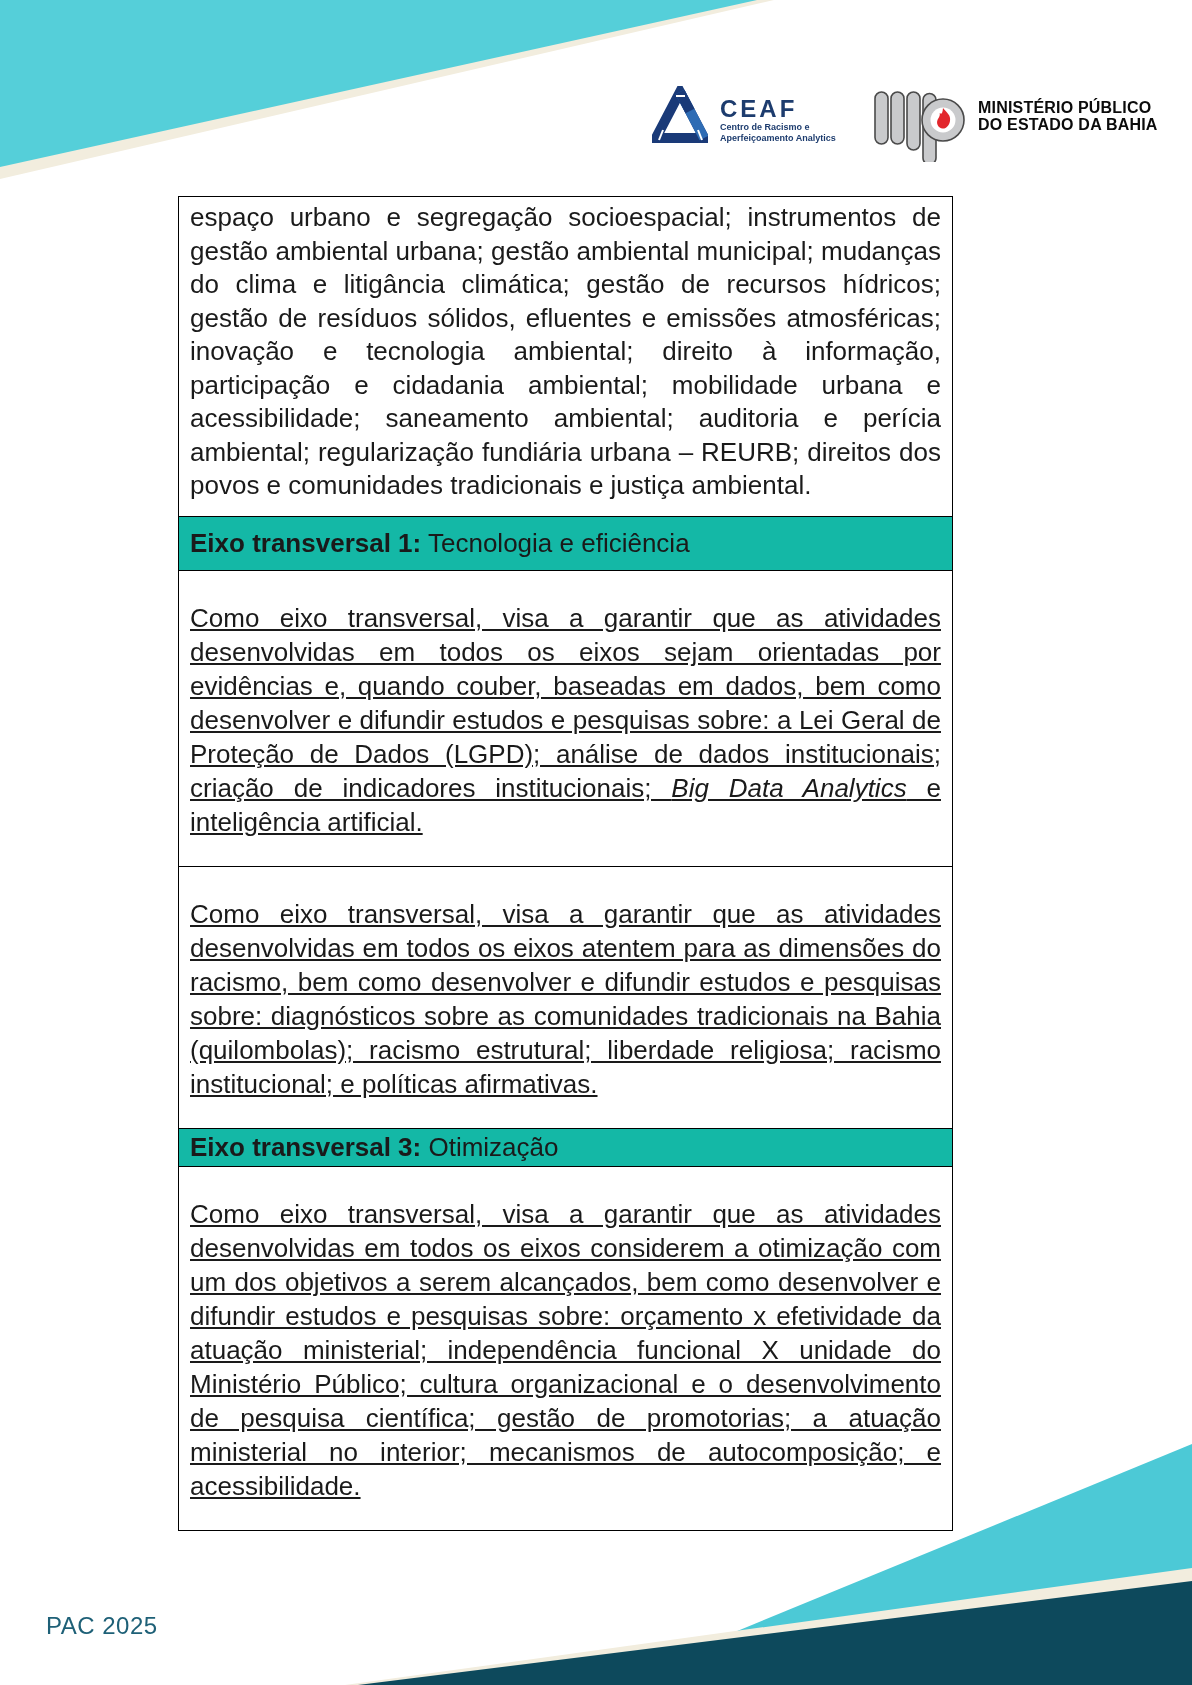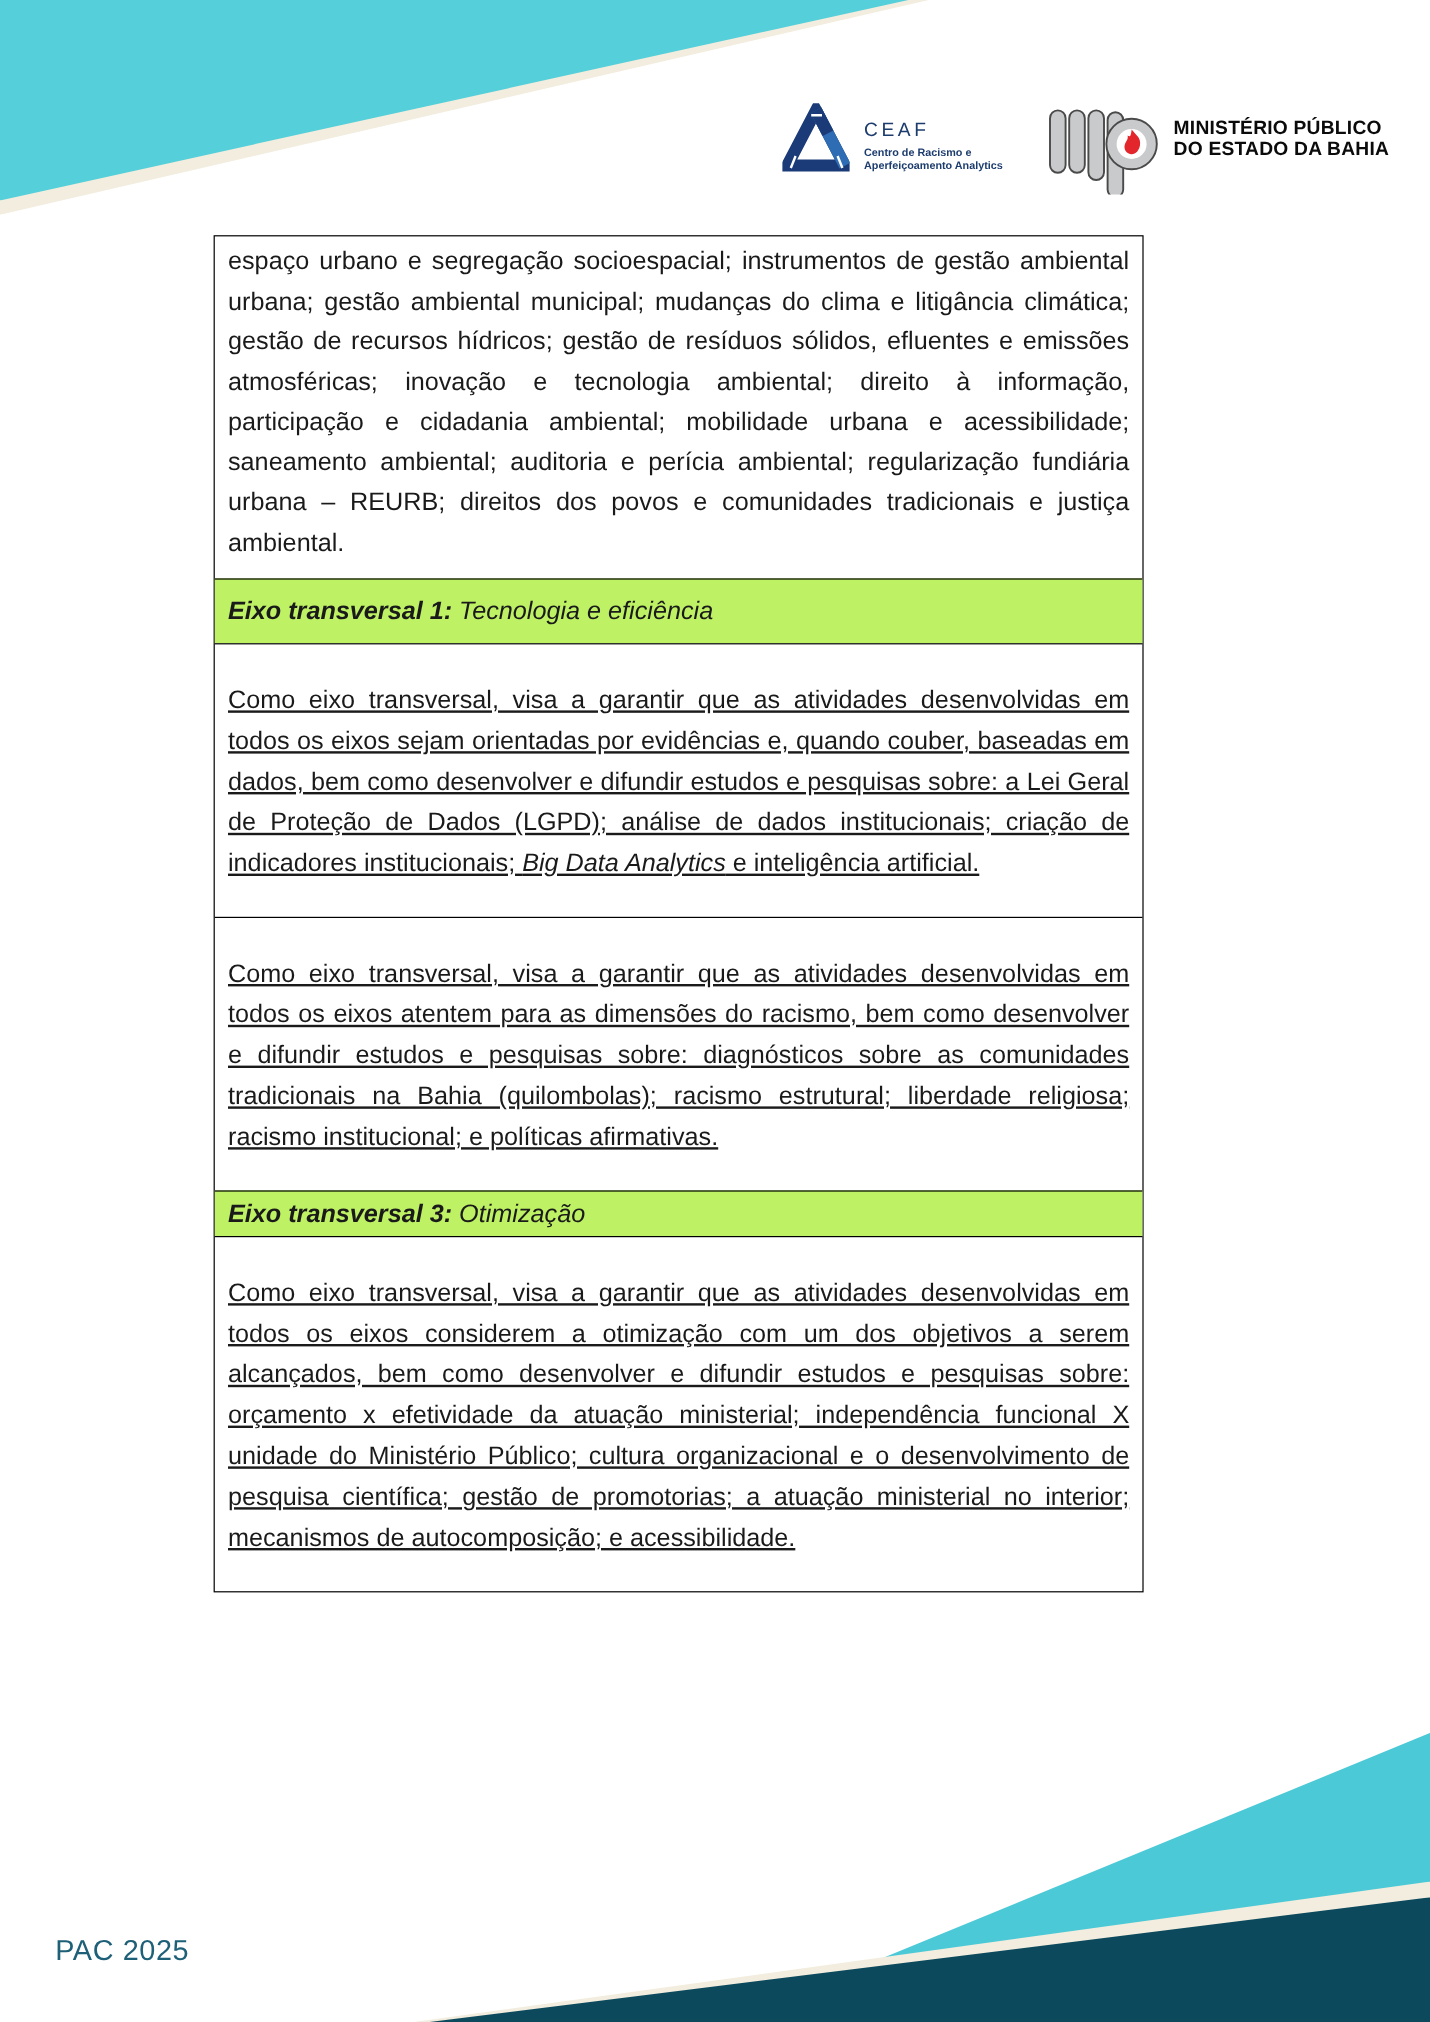--- a/index.html
+++ b/index.html
@@ -32,55 +32,54 @@
   .bottom-dark{
     background:#0d495c;
     clip-path:polygon(358px 1685px, 1192px 1581px, 1192px 1685px);
   }
   
   .logos{position:absolute;top:0;left:0;width:100%;height:175px;}
   .ceaf{position:absolute;left:652px;top:86px;display:flex;align-items:flex-start;}
   .ceaf-icon{display:block;}
   .ceaf-textblock{margin-left:12px;padding-top:10px;}
   .ceaf-title{
-    font-size:16px;letter-spacing:3px;color:#1d3c6e;font-weight:normal;line-height:26px;
+    font-size:24px;letter-spacing:3px;color:#1d3c6e;font-weight:bold;line-height:26px;
   }
   .ceaf-sub{font-size:9px;font-weight:bold;color:#1d3c6e;line-height:11px;}
   .mp{position:absolute;left:872px;top:88px;display:flex;align-items:center;}
   .mp-icon{display:block;}
   .mp-textblock{margin-left:10px;margin-top:-18px;}
   .mp-line{font-size:16px;font-weight:bold;color:#0b0b0b;line-height:17px;letter-spacing:0.2px;}
   
   .doc-table{
     position:absolute;left:178px;top:196px;width:775px;
     border:1.6px solid #000;
     box-sizing:border-box;
     background:#fff;
-    font-size:21px;
+    font-size:26px;
   }
   .row{border-top:1.6px solid #000;}
   .row:first-child{border-top:none;}
   .row-intro{
     padding:4px 11px 13px 11px;
     text-align:justify;
     line-height:33.5px;
   }
   .row-body{
     padding:30px 11px 27px 11px;
     text-align:justify;
     line-height:34px;
     text-decoration:underline;
   }
   .row-head{
-    background:#bef264;
+    background:#14b8a6;
     min-height:54px;
     display:flex;align-items:center;
     padding:0 11px;
     box-sizing:border-box;
-    font-style:italic;
   }
   .row-head.compact{min-height:38px;}
   .row-head b{white-space:pre;}
   
   .footer-label{
     position:absolute;left:46px;top:1612px;
     font-size:24px;letter-spacing:0.5px;
     color:#1e6077;
   }
 </style>

